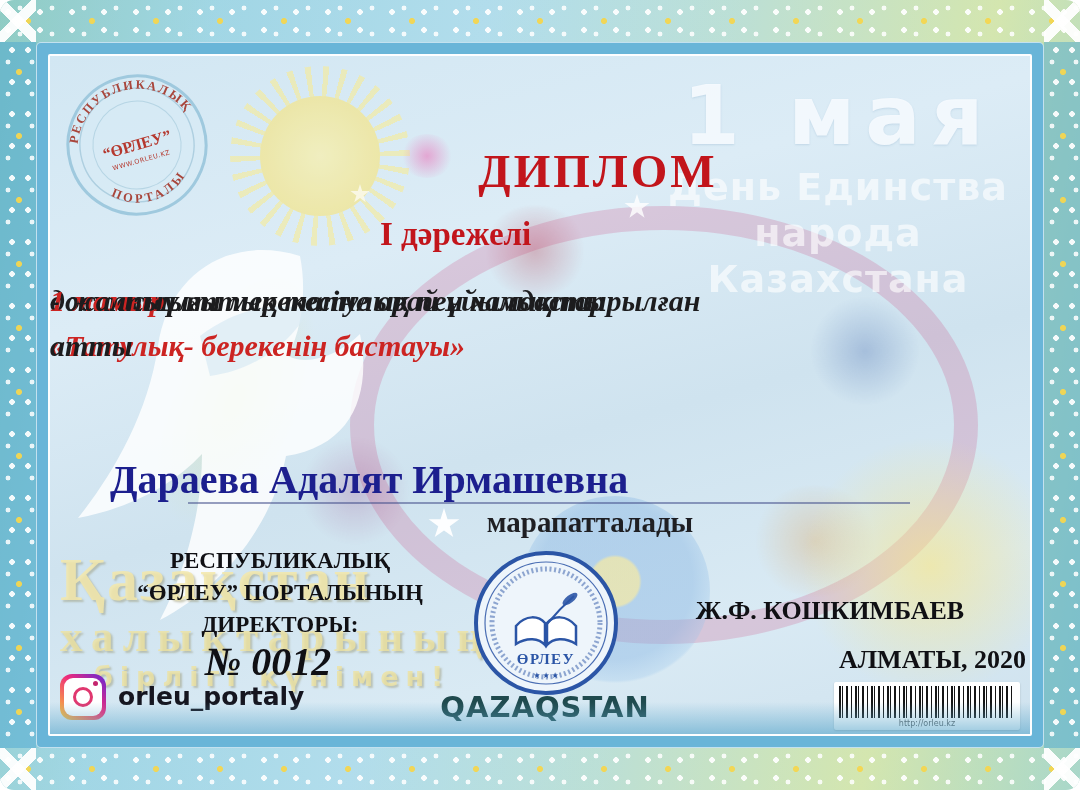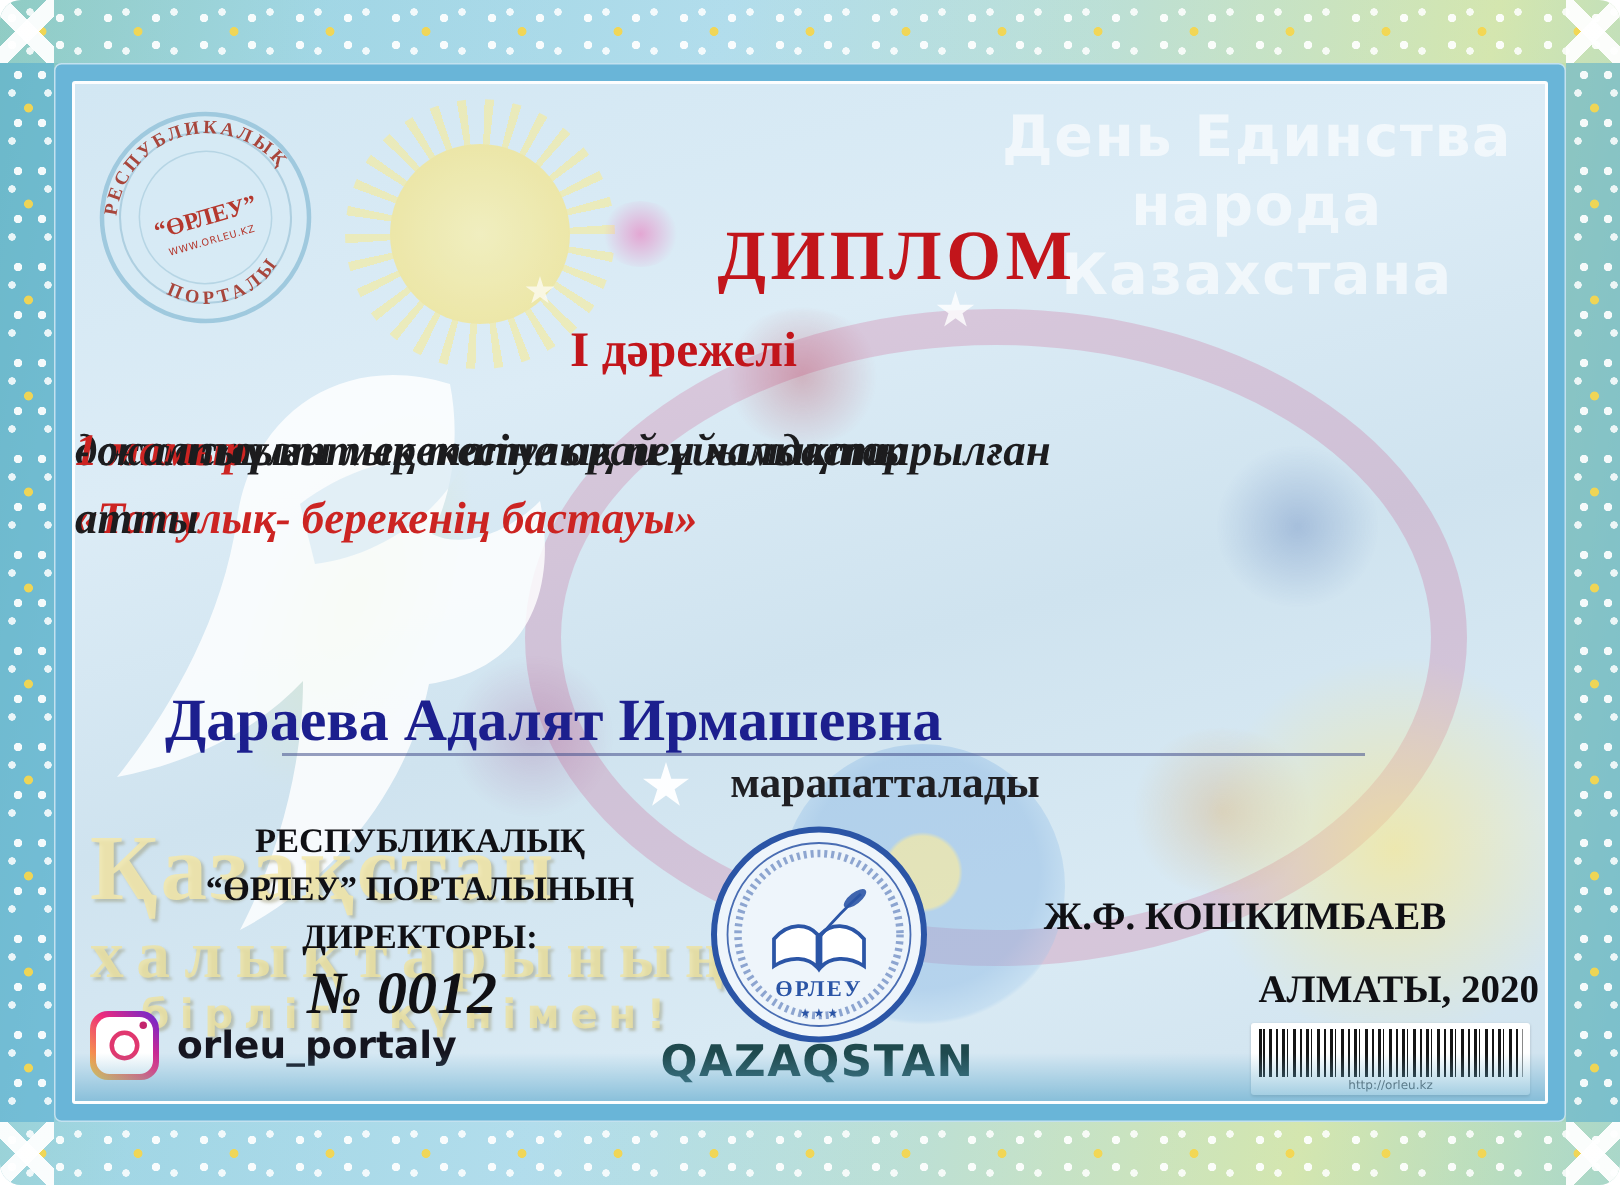--- a/index.html
+++ b/index.html
@@ -139,20 +139,21 @@
       <div class="blob blob4"></div>
       <div class="flag-roundel"></div>
       <div class="flower"></div>
 
       <svg style="left:0;top:160px;" width="320" height="420" viewBox="0 0 320 420">
         <path d="M250,40 C180,18 118,58 108,130 C98,200 60,262 28,302 C80,292 122,270 152,238 C152,300 132,362 110,404 C172,372 222,310 236,240 C302,230 322,178 310,118 C288,140 258,150 238,140 C254,108 256,70 250,40 Z" fill="rgba(255,255,255,.82)"></path>
         <path d="M150,120 C190,90 230,85 258,95 C240,130 200,155 160,160 Z" fill="rgba(216,233,244,.7)"></path>
       </svg>
 
       <div class="holiday">
+        <span class="holiday-title">1 мая</span>
         <span class="holiday-sub">День Единства</span>
         <span class="holiday-sub">народа Казахстана</span>
       </div>
 
       <div class="wm">
         <span class="wm-1">Қазақстан</span>
         <span class="wm-2">халықтарының</span>
         <span class="wm-3">бірлігі күнімен!</span>
       </div>
 

